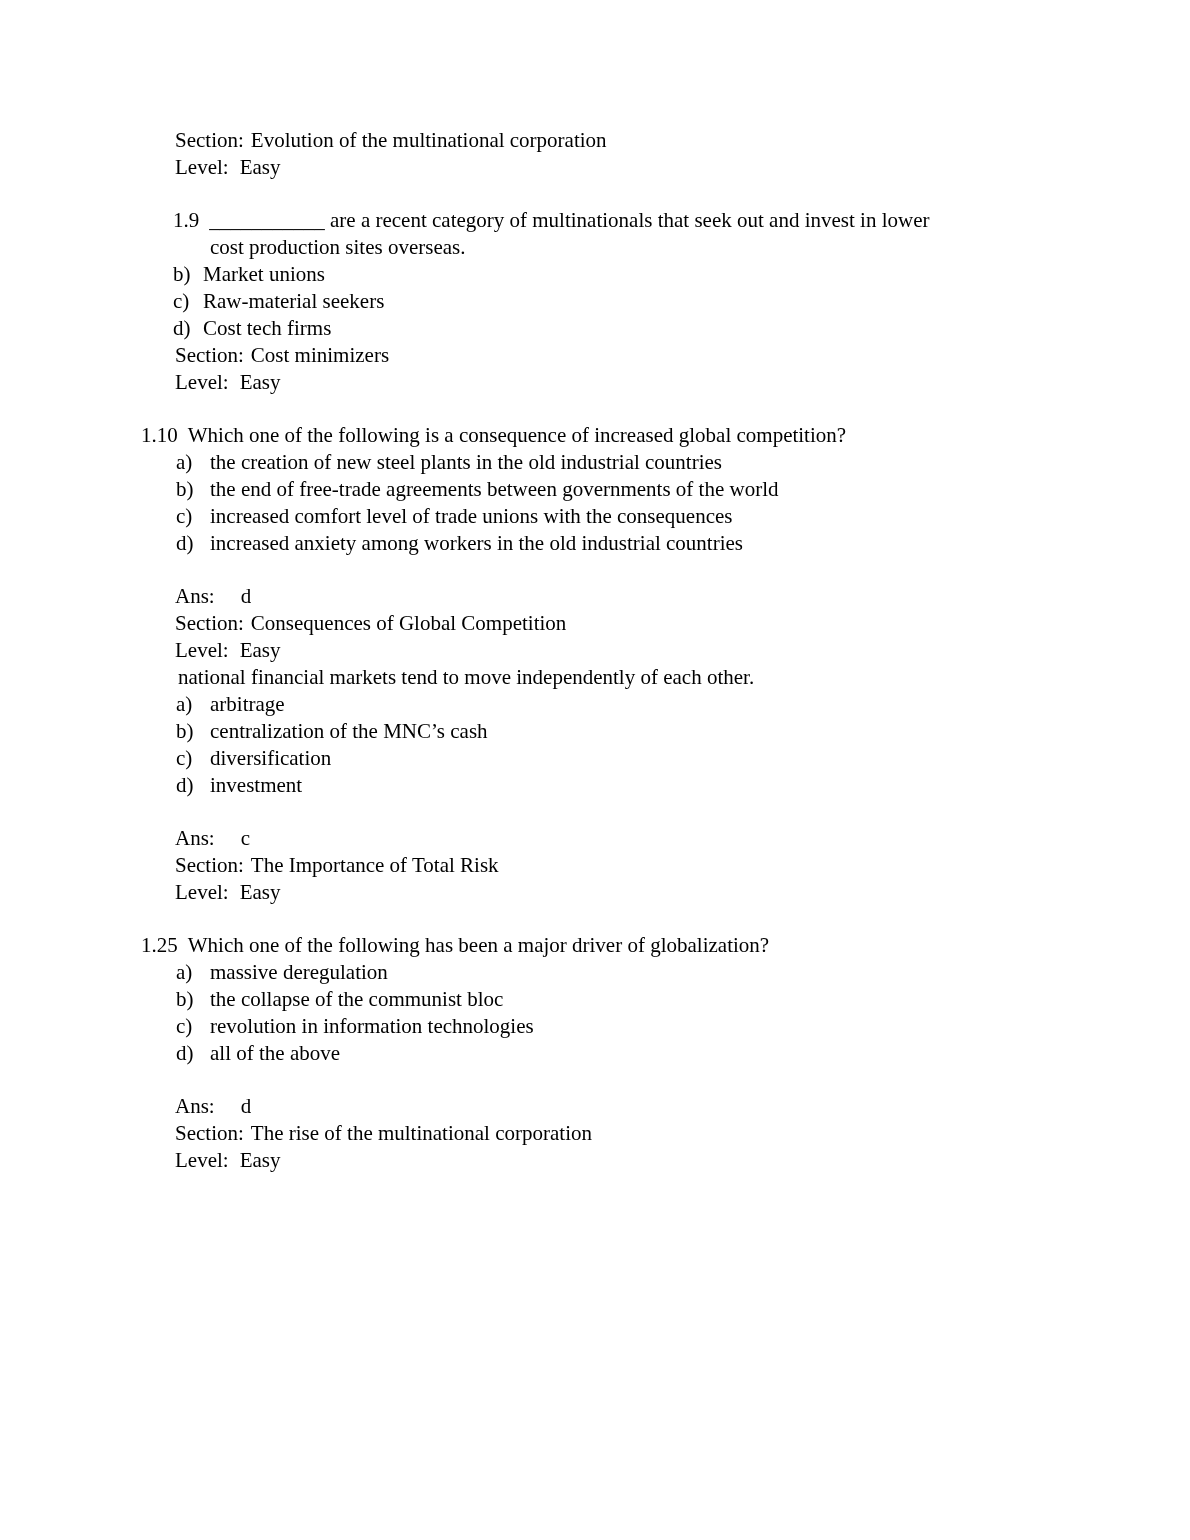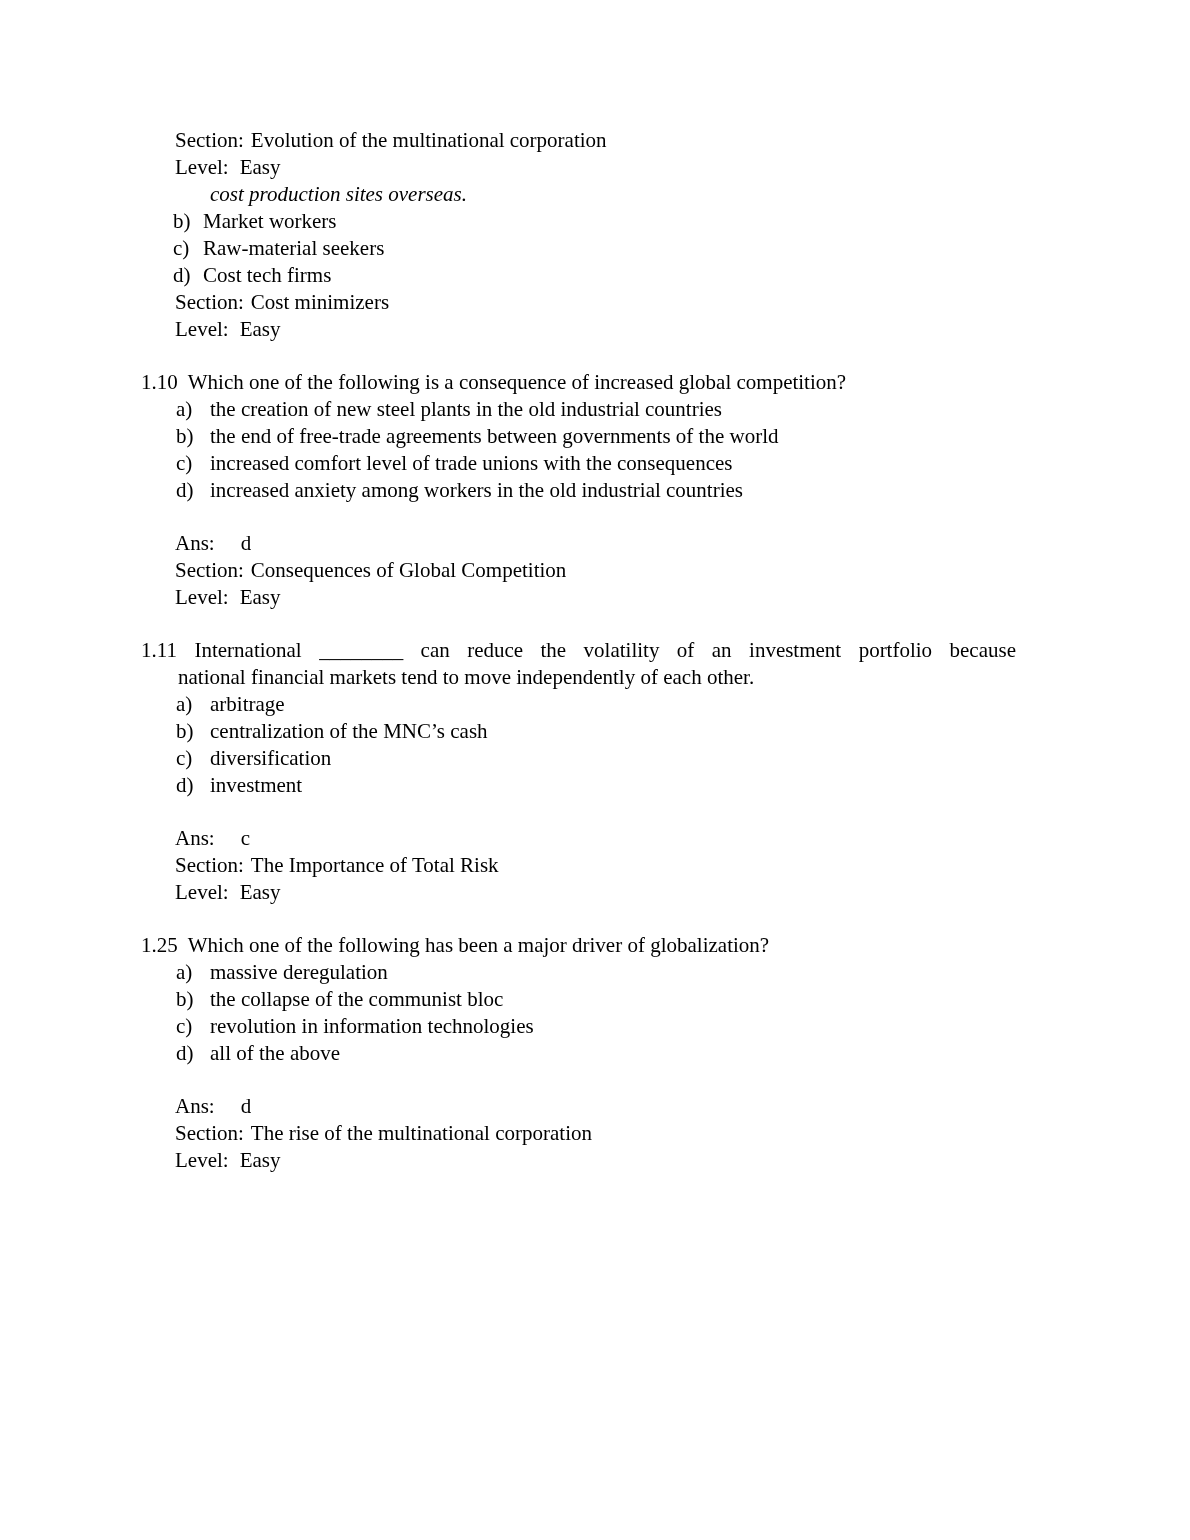--- a/index.html
+++ b/index.html
@@ -24,21 +24,21 @@
   .mt { margin-top: 26px; }
 
   
   .meta-line { margin-left: 175px; white-space: nowrap; }
   .val-ans { margin-left: 26px; }
   .val-section { margin-left: 7px; }
   .val-level { margin-left: 11px; text-align: right; }
 
   
   .q19-line { margin-left: 173px; }
-  .q19-wrap { margin-left: 210px; font-style: italic; }
+  .q19-wrap { margin-left: 210px; }
   .q19-opt { margin-left: 173px; white-space: nowrap; }
   .q19-opt .letter { display: inline-block; width: 30px; }
 
   
   .qn-line { margin-left: 141px; }
   .q11-wrap { margin-left: 178px; }
   .qn-opt { margin-left: 176px; white-space: nowrap; }
   .qn-opt .letter { display: inline-block; width: 34px; }
 
   .q-num { margin-right: 10px; }
@@ -56,41 +56,41 @@
 <body>
 
 <div class="page">
 
   <div>
     <div class="meta-line"><span>Section:</span><span class="val-section">Evolution of the multinational corporation</span></div>
     <div class="meta-line"><span>Level:</span><span class="val-level">Easy</span></div>
   </div>
 
   <div>
+    <div class="line q19-line mt"><span class="q-num">1.9</span><span>___________ are a recent category of multinationals that seek out and invest in lower</span></div>
     <div class="line q19-wrap">cost production sites overseas.</div>
-    <div class="q19-opt"><span class="letter">b)</span><span>Market workers</span></div>
+    <div class="q19-opt"><span class="letter">b)</span><span>Market unions</span></div>
     <div class="q19-opt"><span class="letter">c)</span><span>Raw-material seekers</span></div>
     <div class="q19-opt"><span class="letter">d)</span><span>Cost tech firms</span></div>
     <div class="meta-line"><span>Section:</span><span class="val-section">Cost minimizers</span></div>
     <div class="meta-line"><span>Level:</span><span class="val-level">Easy</span></div>
   </div>
 
   <div>
     <div class="line qn-line mt"><span class="q-num">1.10</span><span>Which one of the following is a consequence of increased global competition?</span></div>
     <div class="qn-opt"><span class="letter">a)</span><span>the creation of new steel plants in the old industrial countries</span></div>
     <div class="qn-opt"><span class="letter">b)</span><span>the end of free-trade agreements between governments of the world</span></div>
     <div class="qn-opt"><span class="letter">c)</span><span>increased comfort level of trade unions with the consequences</span></div>
     <div class="qn-opt"><span class="letter">d)</span><span>increased anxiety among workers in the old industrial countries</span></div>
     <div class="meta-line mt"><span>Ans:</span><span class="val-ans">d</span></div>
     <div class="meta-line"><span>Section:</span><span class="val-section">Consequences of Global Competition</span></div>
     <div class="meta-line"><span>Level:</span><span class="val-level">Easy</span></div>
   </div>
 
   <div>
-    <div class="justify-line mt"><span>1.11</span> <span>International ________ can reduce the volatility of an investment portfolio because</span></div>
     <div class="line q11-wrap">national financial markets tend to move independently of each other.</div>
     <div class="qn-opt"><span class="letter">a)</span><span>arbitrage</span></div>
     <div class="qn-opt"><span class="letter">b)</span><span>centralization of the MNC’s cash</span></div>
     <div class="qn-opt"><span class="letter">c)</span><span>diversification</span></div>
     <div class="qn-opt"><span class="letter">d)</span><span>investment</span></div>
     <div class="meta-line mt"><span>Ans:</span><span class="val-ans">c</span></div>
     <div class="meta-line"><span>Section:</span><span class="val-section">The Importance of Total Risk</span></div>
     <div class="meta-line"><span>Level:</span><span class="val-level">Easy</span></div>
   </div>
 

